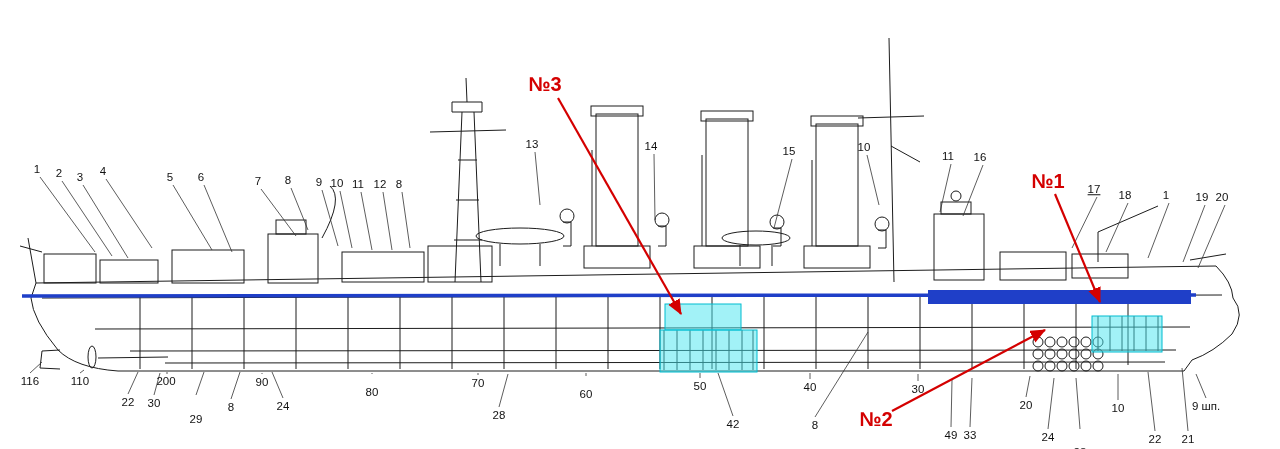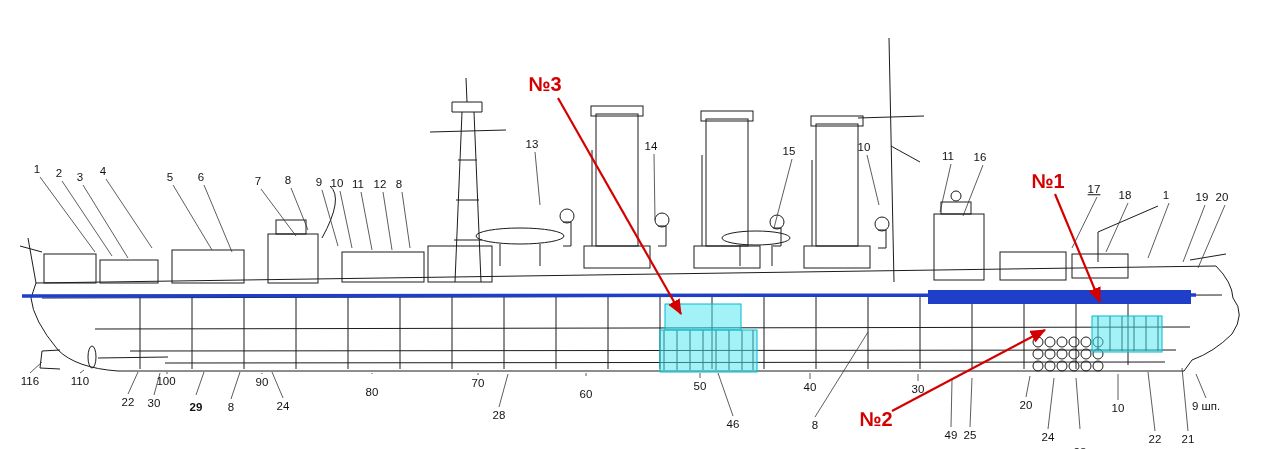--- a/index.html
+++ b/index.html
@@ -218,36 +218,36 @@
       <span class="callout" style="left: 980px; top: 158px;">16</span>
       <span class="callout" style="left: 1094px; top: 190px; text-decoration: underline;">17</span>
       <span class="callout" style="left: 1125px; top: 196px;">18</span>
       <span class="callout" style="left: 1166px; top: 196px;">1</span>
       <span class="callout" style="left: 1202px; top: 198px;">19</span>
       <span class="callout" style="left: 1222px; top: 198px;">20</span>
       <span class="callout" style="left: 30px; top: 382px;">116</span>
       <span class="callout" style="left: 80px; top: 382px;">110</span>
       <span class="callout" style="left: 128px; top: 403px;">22</span>
       <span class="callout" style="left: 154px; top: 404px;">30</span>
-      <span class="callout" style="left: 166px; top: 382px;">100</span>
-      <span class="callout" style="left: 196px; top: 408px; font-weight: bold;">29</span>
+      <span class="callout" style="left: 166px; top: 382px;">200</span>
+      <span class="callout" style="left: 196px; top: 420px;">29</span>
       <span class="callout" style="left: 231px; top: 408px;">8</span>
       <span class="callout" style="left: 283px; top: 407px;">24</span>
       <span class="callout" style="left: 262px; top: 383px;">90</span>
       <span class="callout" style="left: 372px; top: 393px;">80</span>
       <span class="callout" style="left: 478px; top: 384px;">70</span>
       <span class="callout" style="left: 499px; top: 416px;">28</span>
       <span class="callout" style="left: 586px; top: 395px;">60</span>
       <span class="callout" style="left: 700px; top: 387px;">50</span>
-      <span class="callout" style="left: 733px; top: 425px;">46</span>
+      <span class="callout" style="left: 733px; top: 425px;">42</span>
       <span class="callout" style="left: 810px; top: 388px;">40</span>
       <span class="callout" style="left: 815px; top: 426px;">8</span>
       <span class="callout" style="left: 918px; top: 390px;">30</span>
       <span class="callout" style="left: 951px; top: 436px;">49</span>
-      <span class="callout" style="left: 970px; top: 436px;">25</span>
+      <span class="callout" style="left: 970px; top: 436px;">33</span>
       <span class="callout" style="left: 1026px; top: 406px;">20</span>
       <span class="callout" style="left: 1048px; top: 438px;">24</span>
       <span class="callout" style="left: 1080px; top: 453px;">23</span>
       <span class="callout" style="left: 1118px; top: 409px;">10</span>
       <span class="callout" style="left: 1155px; top: 440px;">22</span>
       <span class="callout" style="left: 1188px; top: 440px;">21</span>
       <span class="callout" style="left: 1206px; top: 407px;">9 шп.</span>
       <span class="annotation" style="left: 545px; top: 84px;">№3</span>
       <span class="annotation" style="left: 1048px; top: 181px;">№1</span>
       <span class="annotation" style="left: 876px; top: 419px;">№2</span>

